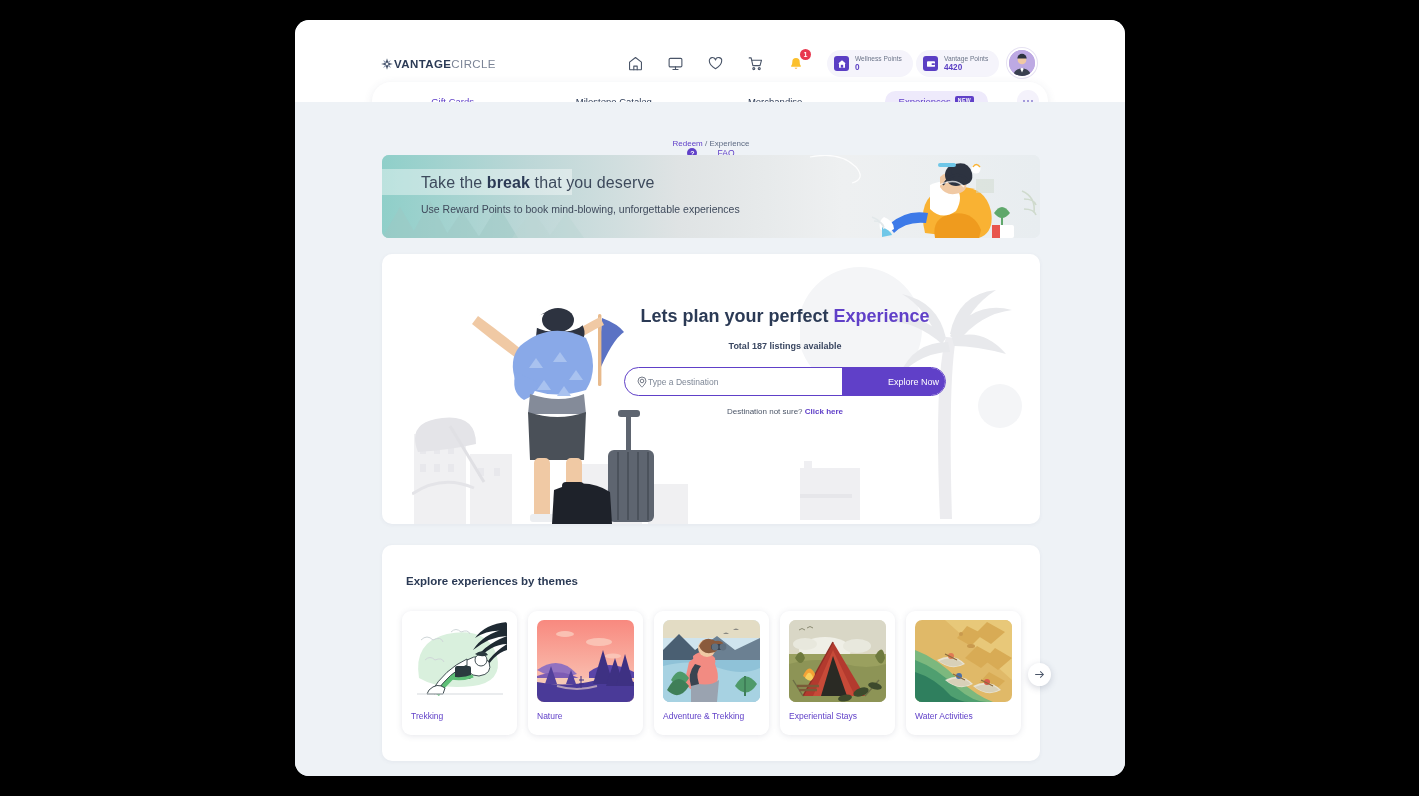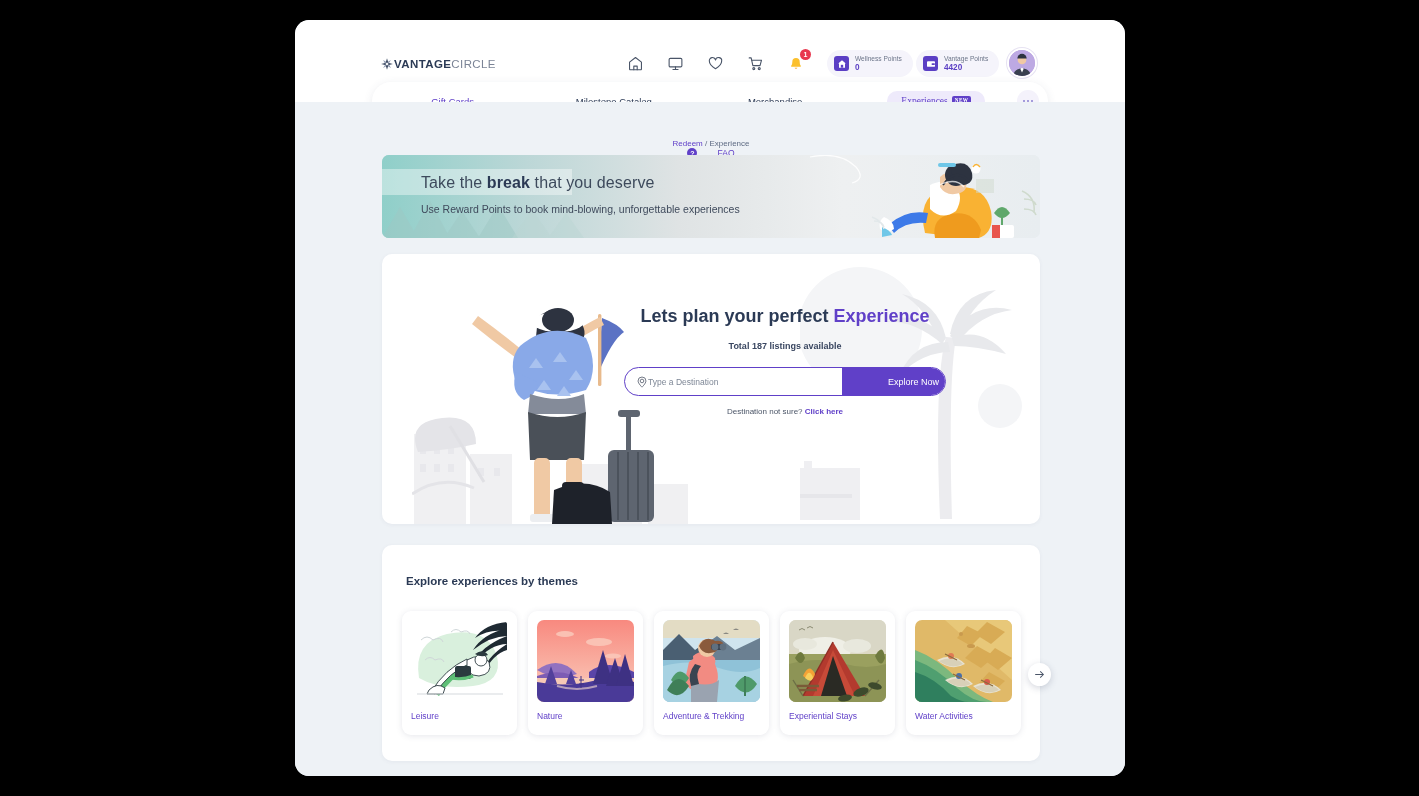--- a/index.html
+++ b/index.html
@@ -77,21 +77,21 @@
   }
   .tab {
     flex: 1; text-align: center; font-size: 9.5px;
     color: #2b3a55; cursor: pointer; white-space: nowrap;
   }
   .tab.link { color: #6040c8; text-decoration: underline; }
   .tab-active-wrap { flex: 1; display: flex; justify-content: center; }
   .tab-active {
     display: inline-flex; align-items: center; gap: 4px;
     background: #eeeafb; color: #6040c8;
-    border-radius: 14px; padding: 5px 14px; font-size: 9.5px; cursor: pointer; font-family: Liberation Serif, serif;
+    border-radius: 14px; padding: 5px 14px; font-size: 9.5px; cursor: pointer;
   }
   .new-badge {
     background: #6040c8; color: #fff; font-size: 5.2px; font-weight: 700;
     letter-spacing: .4px; border-radius: 2px; padding: 2px 3px; line-height: 1;
   }
   .dots-btn {
     width: 22px; height: 22px; border-radius: 50%; background: #f4f2fb;
     margin-right: 9px; display: flex; align-items: center; justify-content: center;
     gap: 1.6px; cursor: pointer; flex: 0 0 auto;
   }
@@ -481,21 +481,21 @@
                 <path d="M24 74 q14 -22 34 -30 l-2 -5 q-22 10 -36 33Z" fill="#fff" stroke="#2b3a3f" stroke-width=".9"></path>
                 <path d="M56 40 q14 -8 22 2 q4 12 -10 14 q-14 0 -12 -16Z" fill="#fff" stroke="#2b3a3f" stroke-width=".9"></path>
                 <circle cx="70" cy="40" r="6" fill="#fff" stroke="#2b3a3f" stroke-width=".9"></circle>
                 <path d="M64 34 q8 -6 13 1 q-7 3 -13 -1Z" fill="#2b3a3f"></path>
                 <rect x="44" y="46" width="16" height="13" rx="2" fill="#2b3a3f"></rect>
                 <path d="M18 70 q8 -8 16 -2 l-2 6 h-16Z" fill="#fff" stroke="#2b3a3f" stroke-width=".9"></path>
                 <path d="M6 74 h86" stroke="#d5dadd" stroke-width="1.2"></path>
                 <path d="M40 58 q12 2 22 -2" stroke="#5fbf77" stroke-width="3" fill="none"></path>
               </svg>
             </div>
-            <div class="theme-label">Leisure</div>
+            <div class="theme-label">Trekking</div>
           </div>
 
           <div class="theme-card">
             <div class="theme-img">
               <svg width="97" height="82" viewBox="0 0 97 82">
                 <defs>
                     <linearGradient id="sky" x1="0" y1="0" x2="0" y2="1">
                   <stop offset="0" stop-color="#f8897f"></stop>
                       <stop offset=".55" stop-color="#f9b0a2"></stop>
                       <stop offset="1" stop-color="#fbd2c4"></stop>

